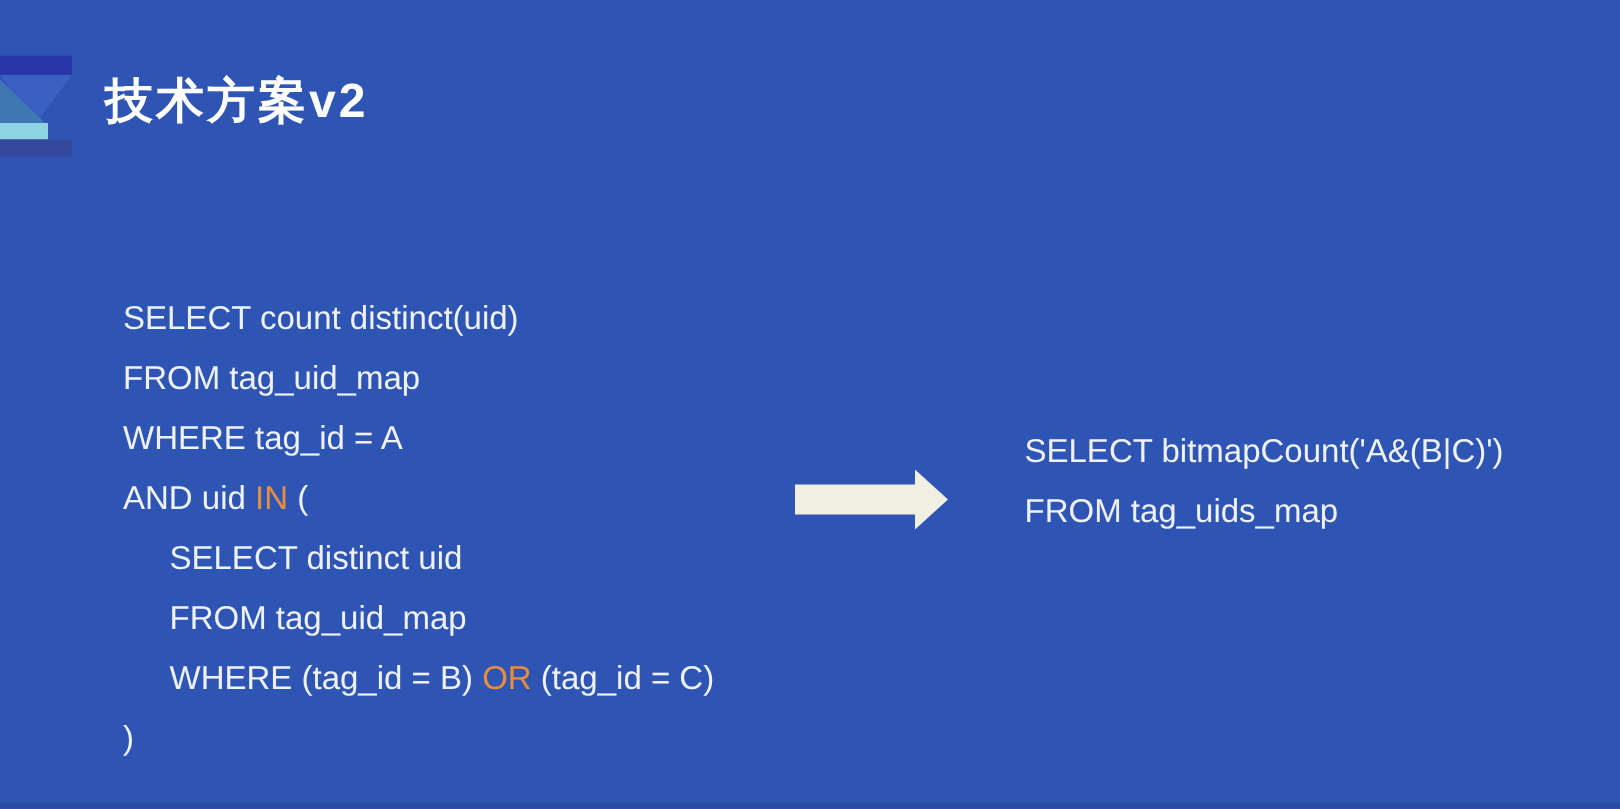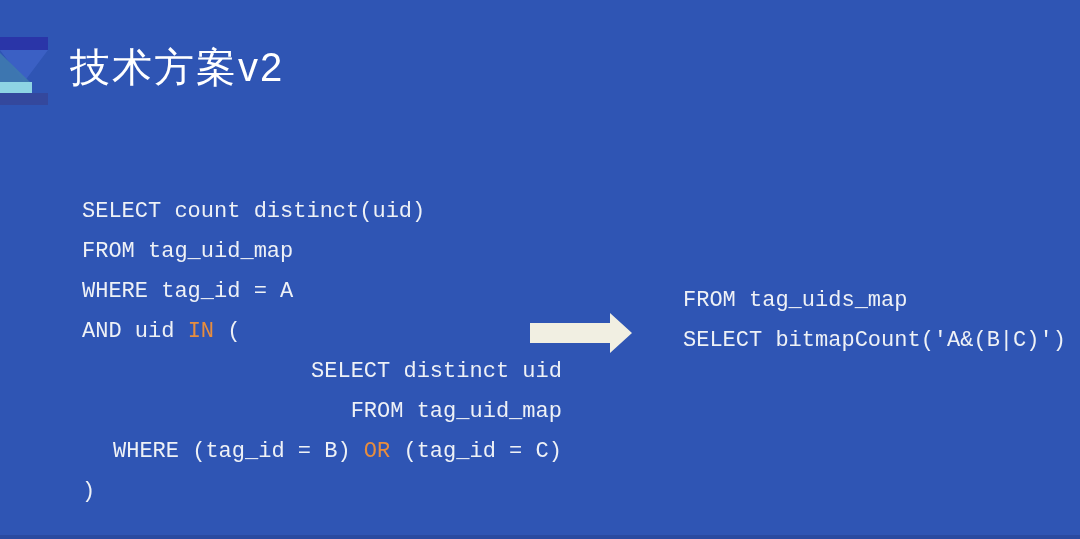--- a/index.html
+++ b/index.html
@@ -22,56 +22,55 @@
     position: absolute;
     left: 0;
     top: 37px;
     width: 48px;
     height: 68px;
   }
   .title {
     position: absolute;
     left: 70px;
     top: 44px;
-    font-size: 40px;
+    font-size: 32px;
     line-height: 46px;
-    font-weight: 400;
+    font-weight: 700;
     letter-spacing: 2px;
     color: var(--title, #ffffff);
     white-space: nowrap;
   }
   .expression {
     position: absolute;
     left: 533px;
     top: 129px;
     font-family: "DejaVu Sans Mono", monospace;
     font-size: 26px;
     line-height: 30px;
     color: var(--code, #eef1f6);
     white-space: nowrap;
   }
   .code-block {
     position: absolute;
-    font-family: Liberation Mono, monospace;
+    font-family: Liberation Sans, sans-serif;
     font-size: 22px;
     line-height: 40px;
     color: var(--code, #eef1f6);
     white-space: pre;
   }
   .code-left {
     left: 82px;
     top: 192px;
   }
   .code-right {
     left: 683px;
     top: 281px;
   }
   .code-line.indent {
     padding-left: 31px;
-    text-align: right;
   }
   .kw {
     color: var(--kw, #e78d3e);
     margin-top: 47px;
   }
   .arrow {
     position: absolute;
     left: 530px;
     top: 313px;
     width: 102px;
@@ -101,17 +100,17 @@
 
   <div class="title">技术方案v2</div>
 
 
   <div class="code-block code-left"><div class="code-line"><span>SELECT count distinct(uid)</span></div><div class="code-line"><span>FROM tag_uid_map</span></div><div class="code-line"><span>WHERE tag_id = A</span></div><div class="code-line"><span>AND uid </span><span class="kw">IN</span><span> (</span></div><div class="code-line indent"><span>SELECT distinct uid</span></div><div class="code-line indent"><span>FROM tag_uid_map</span></div><div class="code-line indent"><span>WHERE (tag_id = B) </span><span class="kw">OR</span><span> (tag_id = C)</span></div><div class="code-line"><span>)</span></div></div>
 
   <svg class="arrow" viewBox="0 0 102 40" xmlns="http://www.w3.org/2000/svg">
     <polygon points="0,10 80,10 80,0 102,20 80,40 80,30 0,30" class="arrow-shape" fill="#f1efe2"></polygon>
   </svg>
 
-  <div class="code-block code-right"><div class="code-line"><span>FROM tag_uids_map</span></div><div class="code-line"><span>SELECT bitmapCount('A&amp;(B|C)')</span></div></div>
+  <div class="code-block code-right"><div class="code-line"><span>SELECT bitmapCount('A&amp;(B|C)')</span></div><div class="code-line"><span>FROM tag_uids_map</span></div></div>
 
   <div class="bottom-strip"></div>
 
 </div>
 
 </body></html>

